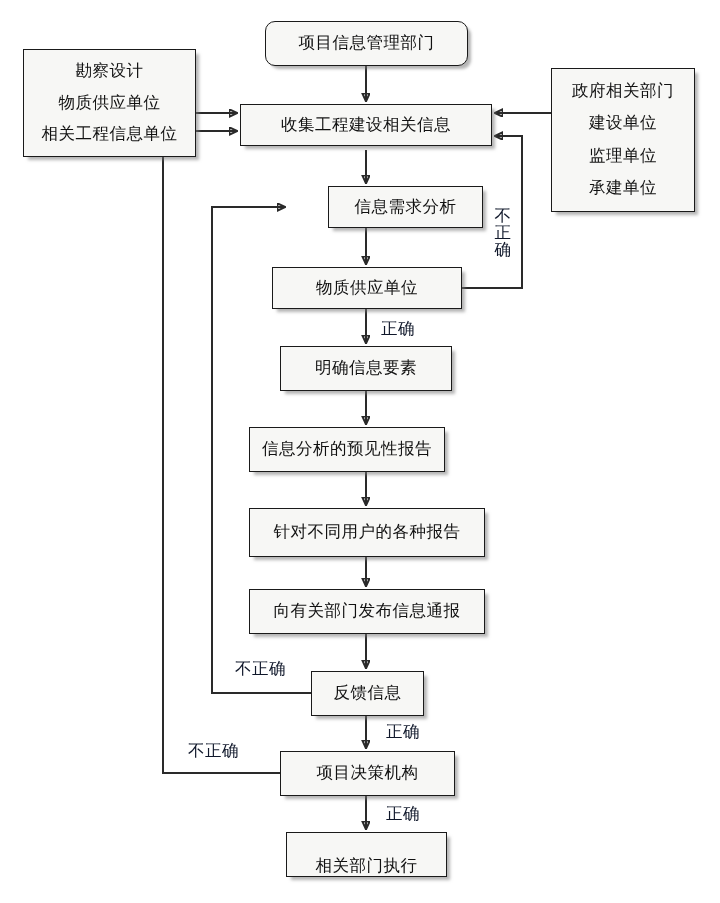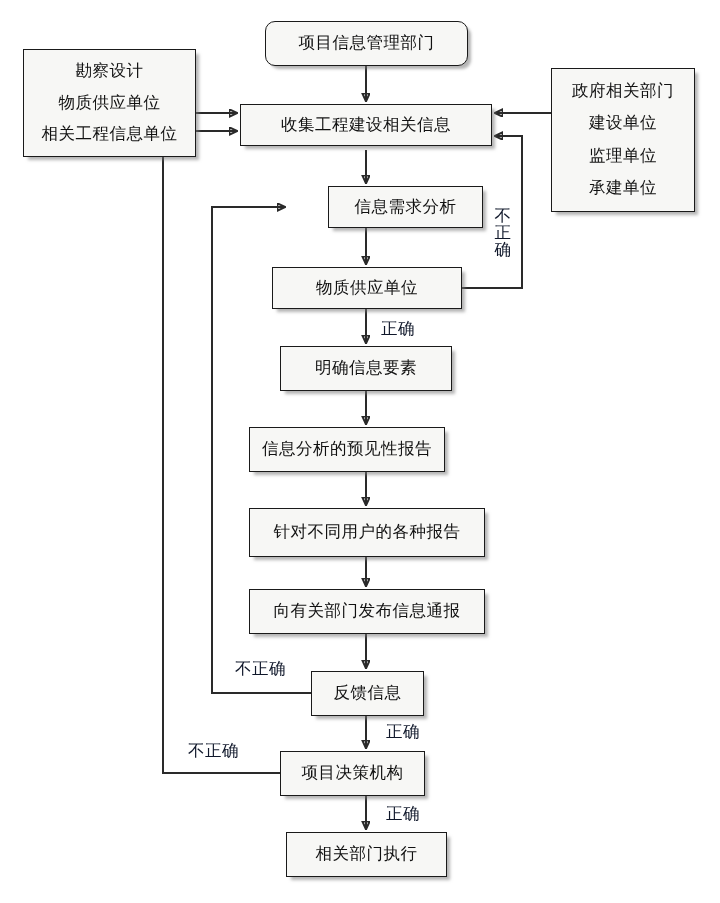--- a/index.html
+++ b/index.html
@@ -152,25 +152,25 @@
   </div>
 
   <div class="node" style="left:249px;top:589px;width:236px;height:45px;">
     <span class="line">向有关部门发布信息通报</span>
   </div>
 
   <div class="node" style="left:311px;top:671px;width:113px;height:45px;">
     <span class="line">反馈信息</span>
   </div>
 
-  <div class="node" style="left:280px;top:751px;width:145px;height:45px;">
+  <div class="node" style="left:280px;top:751px;width:175px;height:45px;">
     <span class="line">项目决策机构</span>
   </div>
 
-  <div class="node" style="left:286px;top:832px;width:161px;height:45px;">
+  <div class="node" style="left:286px;top:832px;width:161px;height:45px;justify-content:flex-end;">
     <span class="line">相关部门执行</span>
   </div>
 
   <div class="lbl vert" style="left:494px;top:208px;">不正确</div>
 
   <div class="lbl" style="left:381px;top:320px;">正确</div>
 
   <div class="lbl" style="left:235px;top:660px;">不正确</div>
 
   <div class="lbl" style="left:386px;top:723px;">正确</div>

